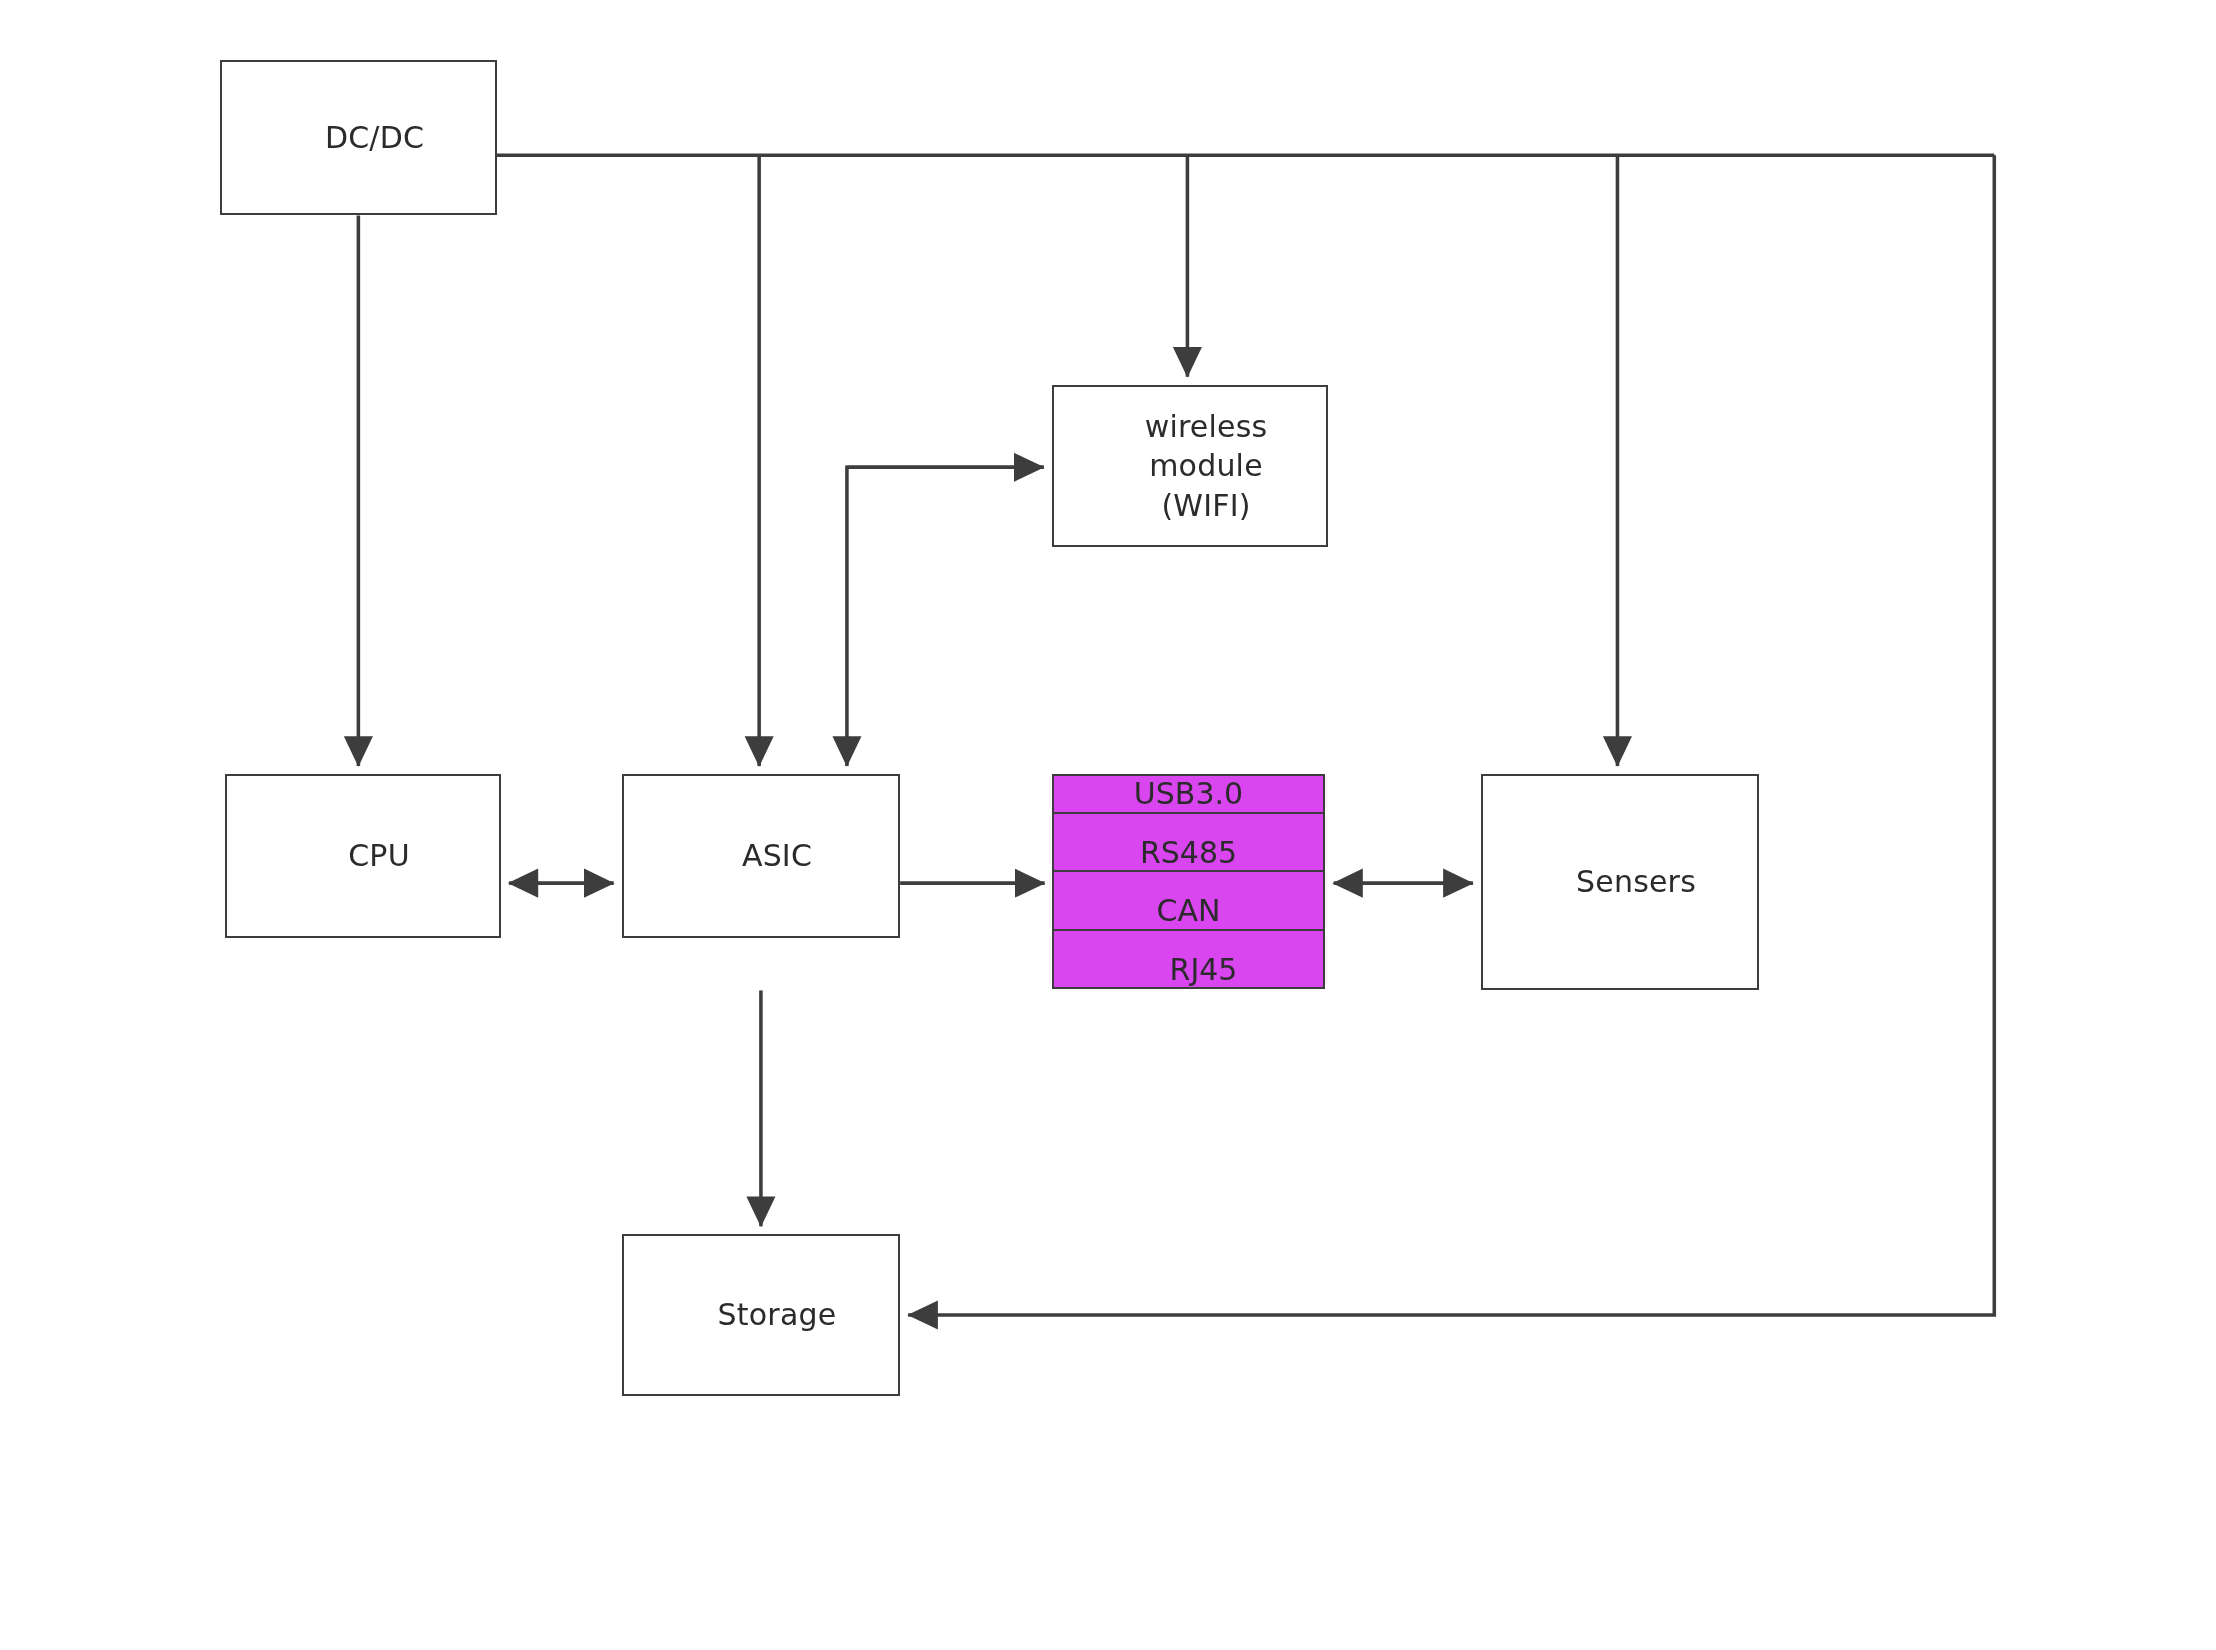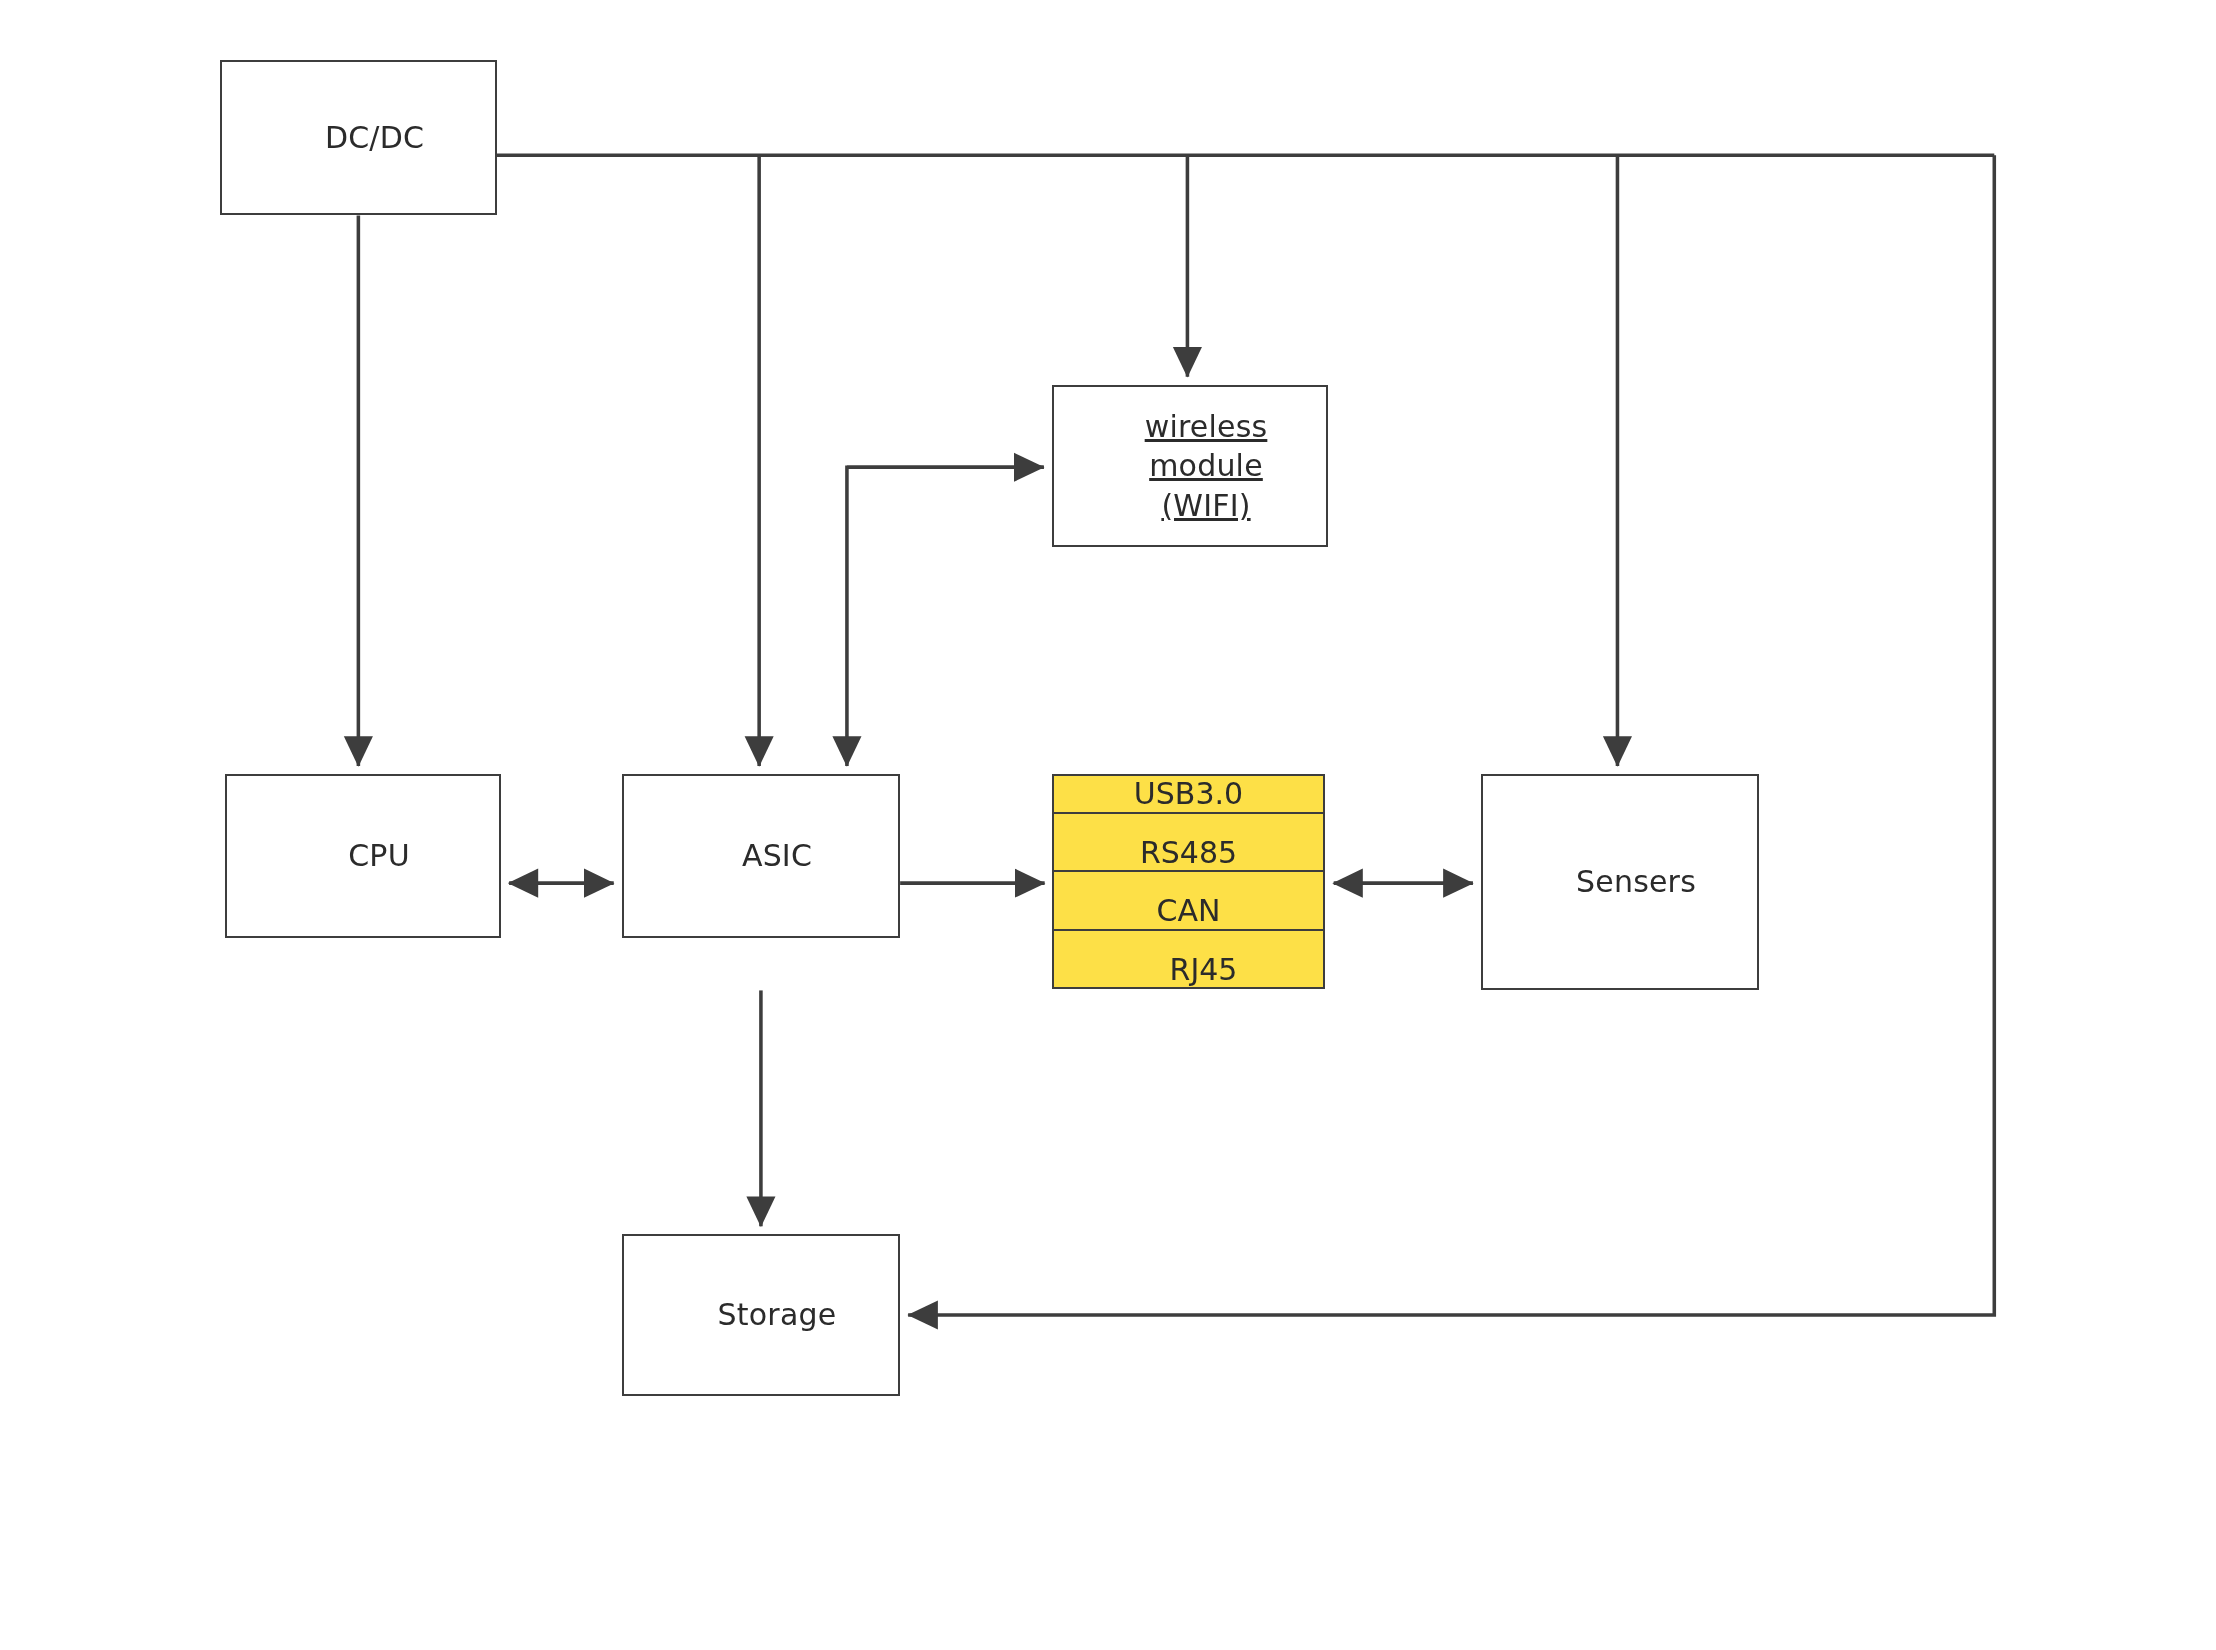--- a/index.html
+++ b/index.html
@@ -44,21 +44,21 @@
   }
   .node .label {
     display: block;
     width: 100%;
     white-space: pre-line;
   }
   #node-iface {
     position: absolute;
     box-sizing: border-box;
     border: 2.7px solid #3d3d3d;
-    background: #fde047;
+    background: #d946ef;
     display: flex;
     flex-direction: column;
     z-index: 2;
     gap: 21px;
   }
   #node-iface .iface-row {
     flex: 1 1 0;
     display: flex;
     align-items: center;
     justify-content: center;
@@ -111,21 +111,21 @@
       <path d="M1504,996 L1661,996" marker-start="url(#arrowStart)" marker-end="url(#arrowEnd)"></path>
 
       <path d="M858,1117 L858,1383" marker-end="url(#arrowEnd)"></path>
     </g>
   </svg>
 
   <div class="node" id="node-dcdc" style="left:220px; top:60px; width:277px; height:155px;">
     <span class="label">DC/DC</span>
   </div>
 
-  <div class="node" id="node-wireless" style="left:1052px; top:385px; width:276px; height:162px;text-decoration:underline;">
+  <div class="node" id="node-wireless" style="left:1052px; top:385px; width:276px; height:162px;">
     <span class="label">wireless
 module
 (WIFI)</span>
   </div>
 
   <div class="node" id="node-cpu" style="left:225px; top:774px; width:276px; height:164px;">
     <span class="label">CPU</span>
   </div>
 
   <div class="node" id="node-asic" style="left:622px; top:774px; width:278px; height:164px;">

